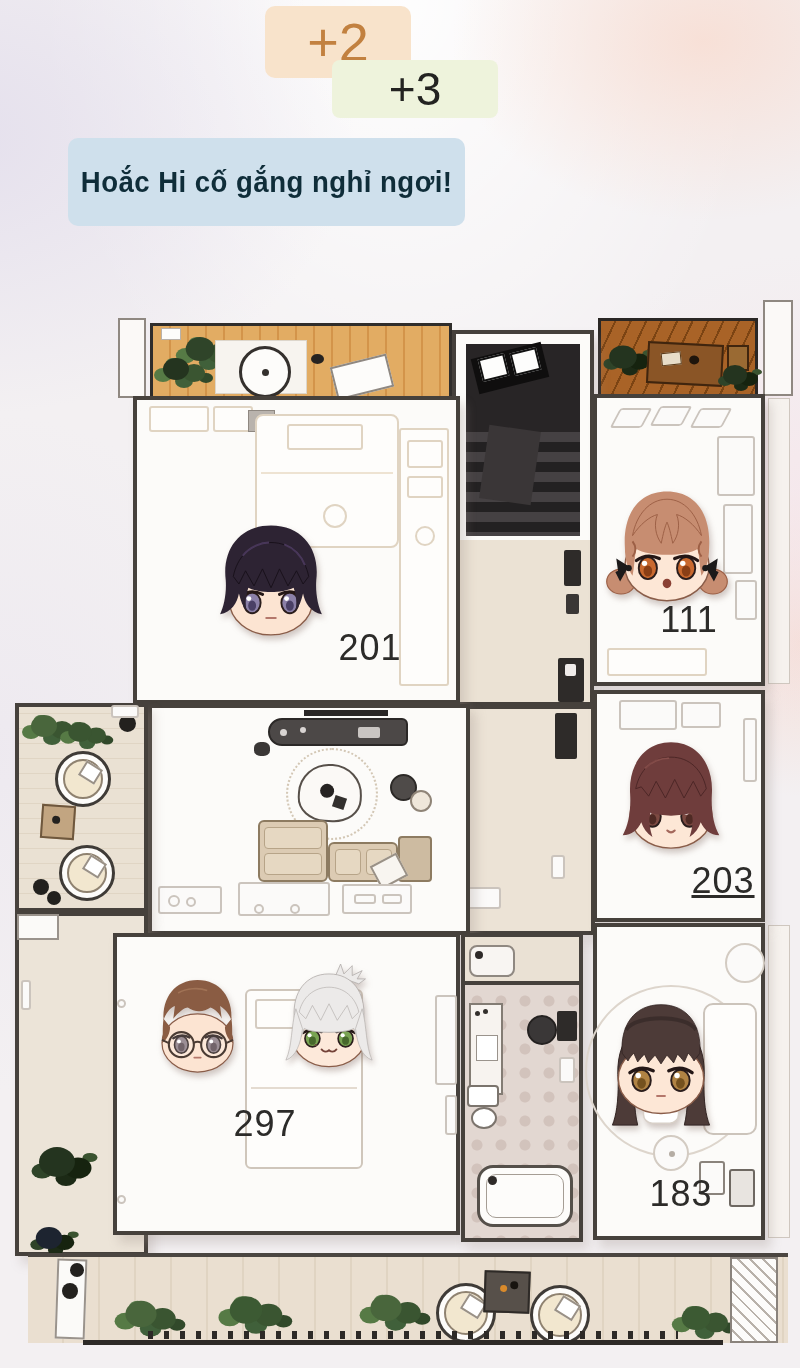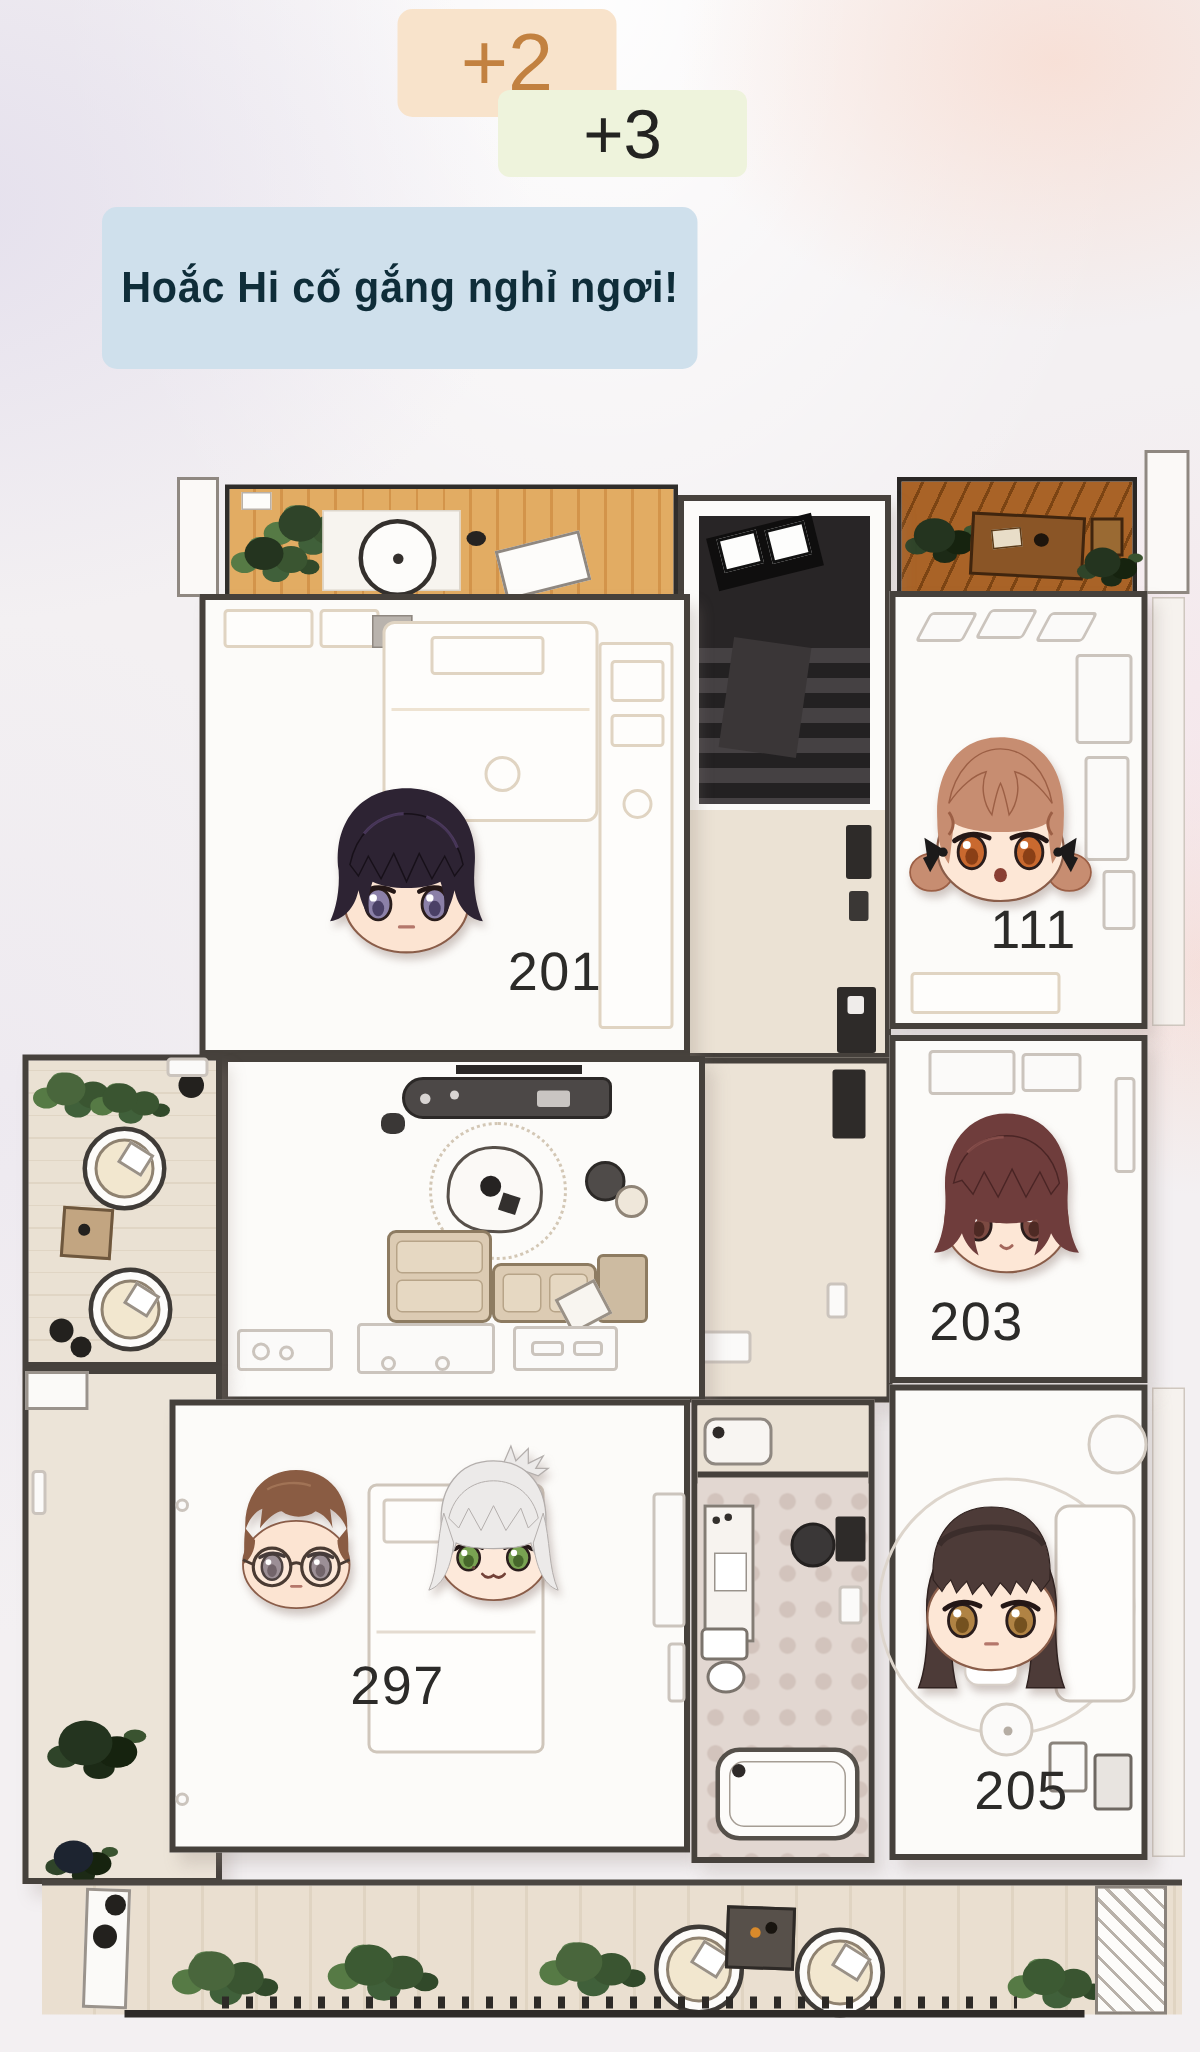--- a/index.html
+++ b/index.html
@@ -53,21 +53,21 @@
 </style>
 </head>
 <body>
 
 <div class="badge" style="left: 265px; top: 6px; width: 146px; height: 72px; font-size: 54px; background: rgb(248, 227, 203); color: rgb(194, 129, 64);">
   <span>+2</span>
 </div>
 <div class="badge" style="left: 332px; top: 60px; width: 166px; height: 58px; font-size: 46px; border-radius: 8px; background: rgb(238, 243, 220); color: rgb(35, 35, 33);">
   <span>+3</span>
 </div>
-<div class="bubble" style="left: 68px; top: 138px; width: 397px; height: 108px; font-size: 29px; background: rgb(207, 224, 236); color: rgb(15, 45, 57);">
+<div class="bubble" style="left: 68px; top: 138px; width: 397px; height: 88px; font-size: 29px; background: rgb(207, 224, 236); color: rgb(15, 45, 57);">
   <span>Hoắc Hi cố gắng nghỉ ngơi!</span>
 </div>
 
 <div class="abs" style="left:0;top:0;width:800px;height:1368px;">
 
   <div class="abs" style="left:118px;top:318px;width:28px;height:80px;background:#fbf9f7;border:2px solid #8f8881;"></div>
   <div class="abs" style="left:763px;top:300px;width:30px;height:96px;background:#fbf9f7;border:2px solid #8f8881;"></div>
   <div class="abs" style="left:768px;top:398px;width:22px;height:286px;background:#f6f2ee;border:1.5px solid #cfc7bf;"></div>
   <div class="abs" style="left:768px;top:925px;width:22px;height:313px;background:#f6f2ee;border:1.5px solid #cfc7bf;"></div>
 
@@ -433,16 +433,16 @@
       <path d="M66,106 h8" stroke="#b4776b" stroke-width="2.2" stroke-linecap="round"></path>
       <g>
         <path d="M70,12 C42,12 28,34 30,62 L36,70 C38,66 40,64 42,62 L46,71 C49,67 51,65 53,63 L57,72 C60,68 62,66 64,64 L70,73 L76,64 C78,66 80,68 83,72 L87,63 C89,65 91,67 94,71 L98,62 C100,64 102,66 104,70 L110,62 C112,34 98,12 70,12 Z" fill="var(--hair)" stroke="var(--hair-dark)" stroke-width=".8"></path>
         <path d="M34,38 C44,22 96,22 106,38" fill="none" stroke="#2e2220" stroke-width="4" opacity=".55"></path>
       </g>
     </svg>
   </div>
 
   <div class="room-label" style="left:370px;top:648px;">201</div>
   <div class="room-label" style="left:689px;top:620px;">111</div>
-  <div class="room-label" style="left:651px;top:881px;">203</div>
+  <div class="room-label" style="left:723px;top:881px;text-decoration:underline;">203</div>
   <div class="room-label" style="left:265px;top:1124px;">297</div>
-  <div class="room-label" style="left:681px;top:1194px;">205</div>
+  <div class="room-label" style="left:681px;top:1194px;">183</div>
 </div>
 
 </body></html>

